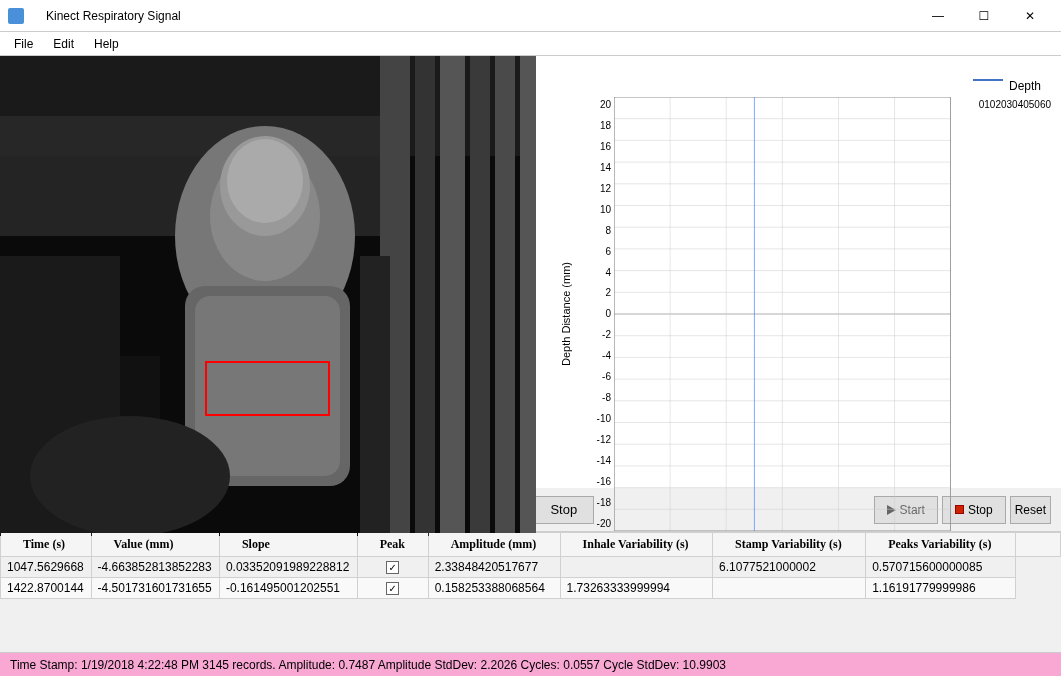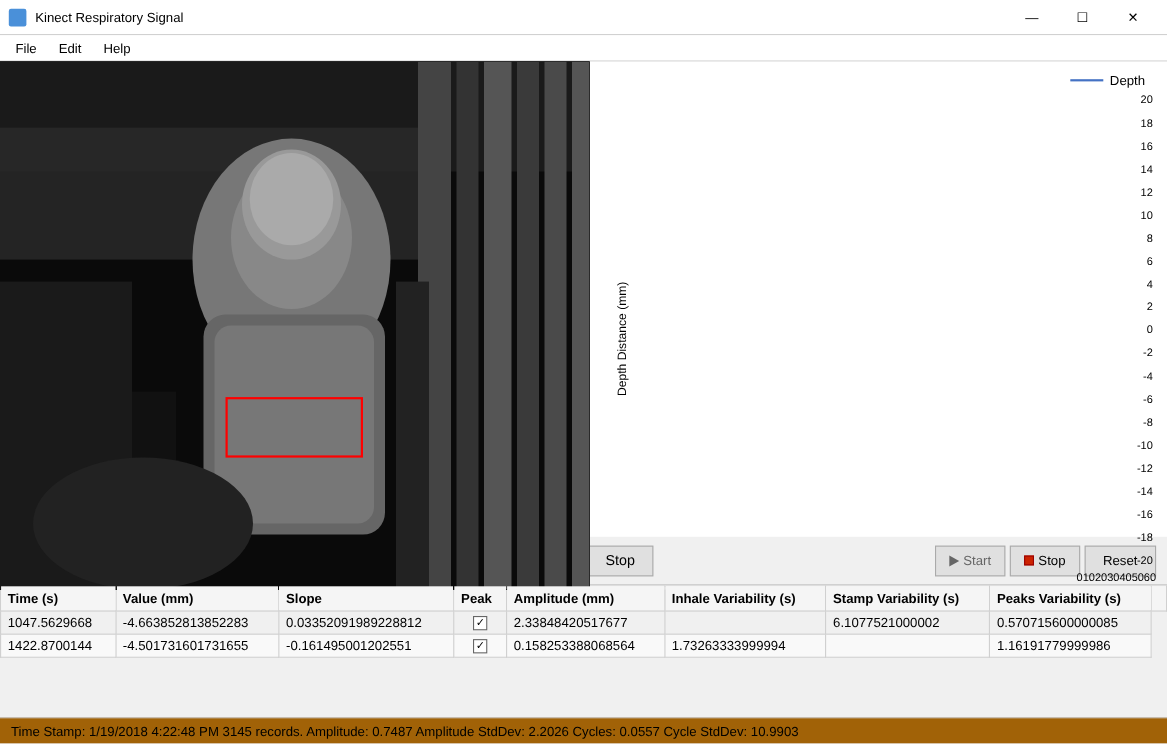--- a/index.html
+++ b/index.html
@@ -8,21 +8,21 @@
     
     .title-bar {
       background: #fff;
       display: flex;
       align-items: center;
       padding: 4px 8px;
       border-bottom: 1px solid #ccc;
       height: 32px;
       justify-content: space-between;
     }
-    .title-bar-left { display: flex; align-items: center; gap: 8px; }
+    .title-bar-left { display: flex; align-items: center; gap: 22px; }
     .title-bar-icon { width: 16px; height: 16px; background: #4a90d9; border-radius: 2px; flex-shrink: 0; }
     .title-bar-title { font-size: 12px; font-weight: normal; }
     .title-bar-controls { display: flex; gap: 0; }
     .title-bar-btn {
       width: 46px; height: 32px; border: none; background: transparent;
       cursor: pointer; font-size: 12px; display: flex; align-items: center; justify-content: center;
     }
 
     
     .menu-bar {
@@ -99,21 +99,21 @@
       align-items: center;
       gap: 6px;
       margin-bottom: 4px;
       margin-right: 10px;
     }
     .legend-line {
       width: 30px;
       height: 2px;
       background: #4472c4;
     }
-    .legend-label { font-size: 12px; }
+    .legend-label { font-size: 12px; margin-top: 13px; }
 
     .y-axis-labels {
       display: flex;
       flex-direction: column;
       justify-content: space-between;
       padding: 2px 3px 2px 0;
       font-size: 10px;
       text-align: right;
       width: 28px;
       flex-shrink: 0;
@@ -221,21 +221,21 @@
       border: 1px solid #aaa;
       background: #e0e0e0;
       cursor: pointer;
       font-size: 12px;
       display: flex;
       align-items: center;
       gap: 4px;
     }
 
     .reset-btn {
-      padding: 4px 16px;
+      padding: 4px 4px;
       height: 28px;
       border: 1px solid #aaa;
       background: #e0e0e0;
       cursor: pointer;
       font-size: 12px;
     }
 
     
     .right-controls {
       display: flex;
@@ -246,27 +246,28 @@
 
     table {
       width: 100%;
       border-collapse: collapse;
       font-size: 12px;
     }
 
     thead th {
       background: #f5f5f5;
       border: 1px solid #d0d0d0;
-      padding: 4px 6px;
+      padding: 4px 22px;
       text-align: left;
       font-weight: bold;
       white-space: nowrap;
       position: sticky;
       top: 0;
       z-index: 1;
+      font-family: Liberation Serif, serif;
     }
 
     tbody td {
       border: 1px solid #d0d0d0;
       padding: 3px 6px;
       white-space: nowrap;
     }
 
     tbody tr:nth-child(even) { background: #f9f9f9; }
 
@@ -282,21 +283,21 @@
       border: 1px solid #666;
       background: #fff;
       display: flex;
       align-items: center;
       justify-content: center;
       font-size: 10px;
     }
 
     
     .status-bar {
-      background: #a16207;
+      background: #f9a8d4;
       border-top: 1px solid #ccc;
       padding: 3px 10px;
       font-size: 12px;
       height: 24px;
       display: flex;
       align-items: center;
     }
 
     
     .table-scroll-area {
@@ -412,21 +413,21 @@
         <div class="legend-line"></div>
         <span class="legend-label">Depth</span>
       </div>
 
       <div style="display:flex; align-items:stretch; flex:1; min-height:0; position:relative;">
 
         <div style="display:flex; align-items:center; justify-content:center; width:40px; flex-shrink:0;">
           <span style="font-size:11px; transform:rotate(-90deg); white-space:nowrap; display:block;">Depth Distance (mm)</span>
         </div>
 
-        <div style="display:flex; flex-direction:column; flex:1; min-width:0;align-items:flex-end;">
+        <div style="display:flex; flex-direction:row; flex:1; min-width:0;">
           <div style="display:flex; flex:1; min-height:0;">
 
             <div class="y-axis-labels">
               <span>20</span>
               <span>18</span>
               <span>16</span>
               <span>14</span>
               <span>12</span>
               <span>10</span>
               <span>8</span>

